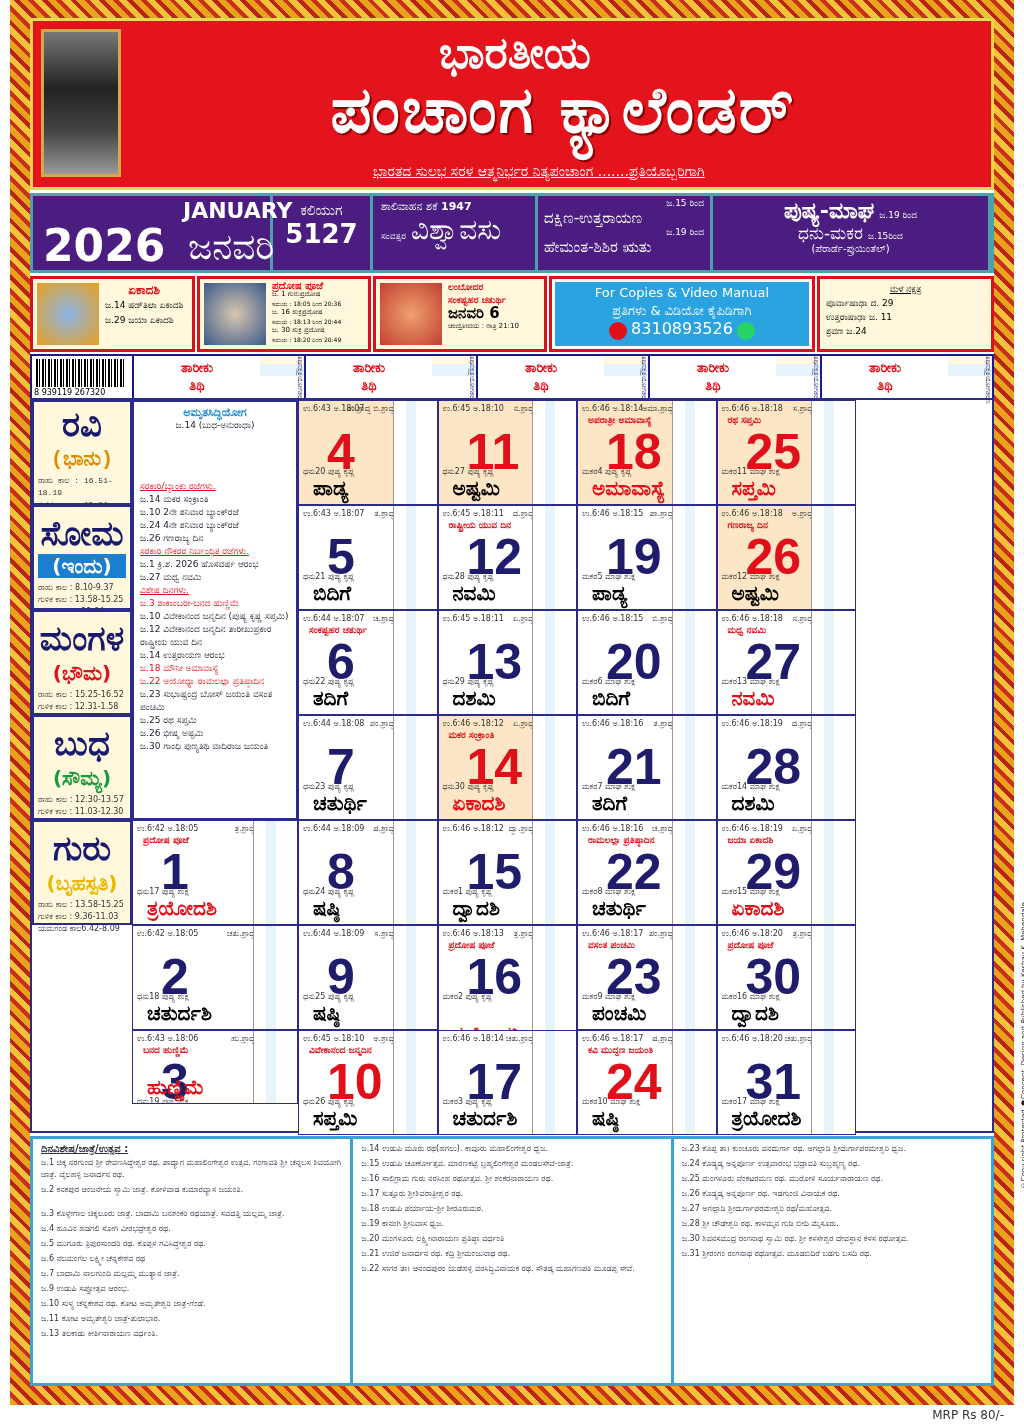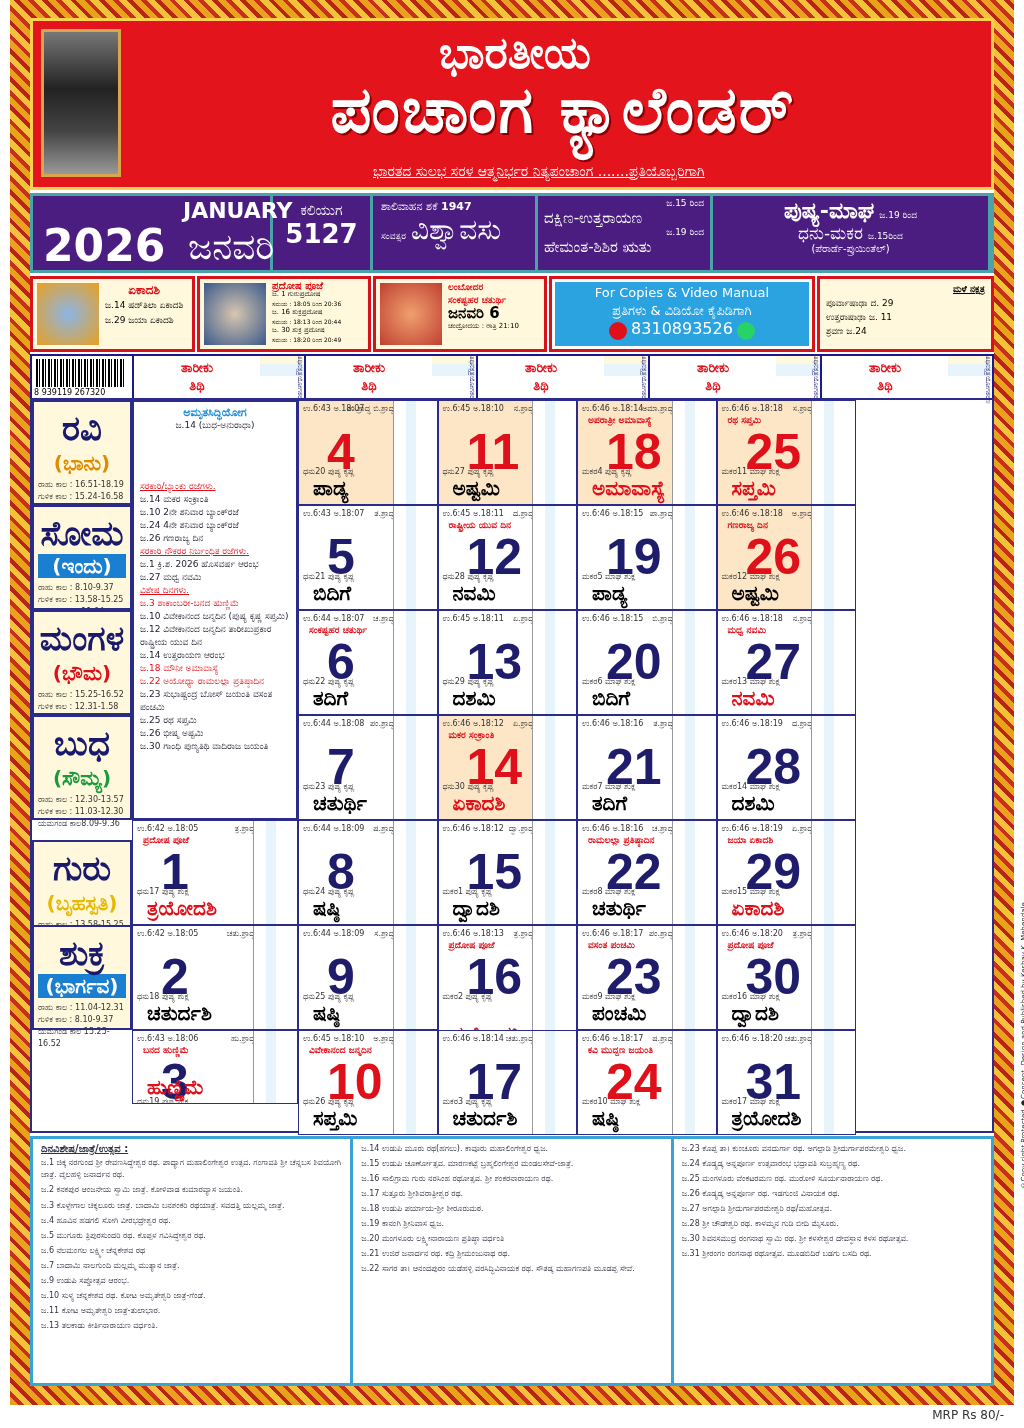--- a/index.html
+++ b/index.html
@@ -120,21 +120,21 @@
     </div>
     <div class="box" style="width:266px;background:#fff">
       <div style="position:absolute;inset:3px;background:#2ba3e0;color:#fff;text-align:center;font-size:13px;line-height:18px;padding-top:2px">
         <div>For Copies &amp; Video Manual</div>
         <div>ಪ್ರತಿಗಳು &amp; ವಿಡಿಯೋ ಕೈಪಿಡಿಗಾಗಿ</div>
         <div><span class="ph"></span> <span style="font-size:16px">8310893526</span> <span class="wa"></span></div>
       </div>
     </div>
     <div class="box" style="flex:1;margin-right:0">
       <div style="padding:3px 6px;font-size:9px;line-height:14px">
-        <div style="text-align:right;font-weight:bold;text-decoration:underline">ಮಳೆ ನಕ್ಷತ್ರ</div>
+        <div style="text-align:center;font-weight:normal;text-decoration:underline">ಮಳೆ ನಕ್ಷತ್ರ</div>
         <div>ಪೂರ್ವಾಷಾಢಾ ದ. 29</div>
         <div>ಉತ್ತರಾಷಾಢಾ ಜ. 11</div>
         <div>ಶ್ರವಣ ಜ.24</div>
       </div>
     </div>
   </div>
 
   <div class="calhead">
     <div style="width:100px;position:relative">
       <div style="position:absolute;left:4px;top:3px;width:90px;height:28px;background:repeating-linear-gradient(90deg,#000 0 2px,#fff 2px 3px,#000 3px 4px,#fff 4px 6px)"></div>
@@ -198,21 +198,21 @@
             <span style="flex:1;text-align:center;background:#fff8dc">ತಿಥಿ</span>
             <span style="flex:1;text-align:center;background:#e8f4fb">ನಕ್ಷತ್ರ</span>
             <span style="flex:1;text-align:center;background:#fff">ಯೋಗ</span>
             <span style="flex:1;text-align:center;background:#fff">ಕರಣ</span>
           </div>
         </div>
       </div>
   </div>
 
   <div class="grid" id="grid">
-      <div class="wd" style="top: 0px; height: 105px;">
+      <div class="wd" style="top: 0px; height: 105px; font-family: Liberation Mono, monospace;">
         <div class="wdname">ರವಿ</div>
         <div class="wdsub" style="color:#e08a00;">(ಭಾನು)</div>
         <div class="wdtimes">
           <div>ರಾಹು ಕಾಲ : 16.51-18.19</div>
           <div>ಗುಳಿಕ ಕಾಲ : 15.24-16.58</div>
           <div>ಯಮಗಂಡ ಕಾಲ12.30-13.57</div>
         </div>
       </div>
       <div class="wd" style="top: 105px; height: 105px;">
         <div class="wdname">ಸೋಮ</div>
@@ -234,36 +234,27 @@
       </div>
       <div class="wd" style="top: 315px; height: 105px;">
         <div class="wdname">ಬುಧ</div>
         <div class="wdsub" style="color:#1a9a3a;">(ಸೌಮ್ಯ)</div>
         <div class="wdtimes">
           <div>ರಾಹು ಕಾಲ : 12.30-13.57</div>
           <div>ಗುಳಿಕ ಕಾಲ : 11.03-12.30</div>
           <div>ಯಮಗಂಡ ಕಾಲ8.09-9.36</div>
         </div>
       </div>
-      <div class="wd" style="top: 440px; height: 105px;">
+      <div class="wd" style="top: 420px; height: 105px;">
         <div class="wdname">ಗುರು</div>
         <div class="wdsub" style="color:#e8b800;">(ಬೃಹಸ್ಪತಿ)</div>
         <div class="wdtimes">
           <div>ರಾಹು ಕಾಲ : 13.58-15.25</div>
           <div>ಗುಳಿಕ ಕಾಲ : 9.36-11.03</div>
           <div>ಯಮಗಂಡ ಕಾಲ6.42-8.09</div>
-        </div>
-      </div>
-      <div class="wd" style="top: 525px; height: 105px;">
-        <div class="wdname">ಶುಕ್ರ</div>
-        <div class="wdsub" style="color:#ffffff;background:#1b7fd1;margin:0 4px;">(ಭಾರ್ಗವ)</div>
-        <div class="wdtimes">
-          <div>ರಾಹು ಕಾಲ : 11.04-12.31</div>
-          <div>ಗುಳಿಕ ಕಾಲ : 8.10-9.37</div>
-          <div>ಯಮಗಂಡ ಕಾಲ 15.25-16.52</div>
         </div>
       </div>
       <div class="notes" style="top: 0px; height: 420px;">
         <div style="text-align:center;color:#1b8ad6;font-weight:bold;font-size:11px">ಅಮೃತಸಿದ್ಧಿಯೋಗ</div>
         <div style="text-align:center;margin-bottom:48px">ಜ.14 (ಬುಧ-ಅನುರಾಧಾ)</div>
         <div style="color:#e0101a;text-decoration:underline">ಸರಕಾರಿ/ಬ್ಯಾಂಕು ರಜೆಗಳು.</div>
         <div>ಜ.14 ಮಕರ ಸಂಕ್ರಾಂತಿ</div>
         <div>ಜ.10 2ನೇ ಶನಿವಾರ ಬ್ಯಾಂಕ್‌ರಜೆ</div>
         <div>ಜ.24 4ನೇ ಶನಿವಾರ ಬ್ಯಾಂಕ್‌ರಜೆ</div>
         <div>ಜ.26 ಗಣರಾಜ್ಯ ದಿನ</div>
@@ -561,21 +552,21 @@
         <div class="tithi">ತ್ರಯೋದಶಿ</div>
         <div class="side"></div>
       </div>
     </div>
 
   <div class="footer">
     <div class="fcol">
       <div class="fhead">ದಿನವಿಶೇಷ/ಜಾತ್ರೆ/ಉತ್ಸವ :</div>
       <div id="fc1">
           <div style="margin-bottom: 3px;">ಜ.1 ಚಿಕ್ಕ ನರಗುಂದ ಶ್ರೀ ರೇವಣಸಿದ್ಧೇಶ್ವರ ರಥ. ಪಾದ್ಯಾಗ ಮಹಾಲಿಂಗೇಶ್ವರ ಉತ್ಸವ. ಗಂಗಾವತಿ ಶ್ರೀ ಚೆನ್ನಬಸ ಶಿವಯೋಗಿ ಜಾತ್ರೆ. ವೈಲಹಳ್ಳಿ ಜನಾರ್ದನ ರಥ.</div>
-          <div style="margin-bottom: 4px;">ಜ.2 ಕನಕಪುರ ಆಂಜನೇಯ ಸ್ವಾಮಿ ಜಾತ್ರೆ. ಕೋಳಿವಾಡ ಕುಮಾರವ್ಯಾಸ ಜಯಂತಿ.</div>
+          <div style="margin-bottom: 12px;">ಜ.2 ಕನಕಪುರ ಆಂಜನೇಯ ಸ್ವಾಮಿ ಜಾತ್ರೆ. ಕೋಳಿವಾಡ ಕುಮಾರವ್ಯಾಸ ಜಯಂತಿ.</div>
           <div style="margin-bottom: 3px;">ಜ.3 ಕೊಳ್ಳೇಗಾಲ ಚಿಕ್ಕಲೂರು ಜಾತ್ರೆ. ಬಾದಾಮಿ ಬನಶಂಕರಿ ರಥಯಾತ್ರೆ. ಸವದತ್ತಿ ಯಲ್ಲಮ್ಮ ಜಾತ್ರೆ.</div>
           <div style="margin-bottom: 3px;">ಜ.4 ಹೂವಿನ ಹಡಗಲಿ ಸೋಗಿ ವೀರಭದ್ರೇಶ್ವರ ರಥ.</div>
           <div style="margin-bottom: 3px;">ಜ.5 ಮುಗೂರು ತ್ರಿಪುರಸುಂದರಿ ರಥ. ಕೊಪ್ಪಳ ಗವಿಸಿದ್ಧೇಶ್ವರ ರಥ.</div>
           <div style="margin-bottom: 3px;">ಜ.6 ನೆಲಮಂಗಲ ಲಕ್ಷ್ಮೀ ಚೆನ್ನಕೇಶವ ರಥ</div>
           <div style="margin-bottom: 3px;">ಜ.7 ಬಾದಾಮಿ ನಾಲಗುಂದಿ ಮಲ್ಲಮ್ಮ ಮುತ್ಯಾನ ಜಾತ್ರೆ.</div>
           <div style="margin-bottom: 3px;">ಜ.9 ಉಡುಪಿ ಸಪ್ತೋತ್ಸವ ಆರಂಭ.</div>
           <div style="margin-bottom: 3px;">ಜ.10 ಸುಳ್ಯ ಚೆನ್ನಕೇಶವ ರಥ. ಕೋಟ ಅಮೃತೇಶ್ವರಿ ಜಾತ್ರೆ-ಗೆಂಡೆ.</div>
           <div style="margin-bottom: 3px;">ಜ.11 ಕೋಟ ಅಮೃತೇಶ್ವರಿ ಜಾತ್ರೆ-ತುಲಾಭಾರ.</div>
           <div style="margin-bottom: 21px;">ಜ.13 ತಲಕಾಡು ಕೀರ್ತಿನಾರಾಯಣ ವರ್ಧಂತಿ.</div>
         </div>

